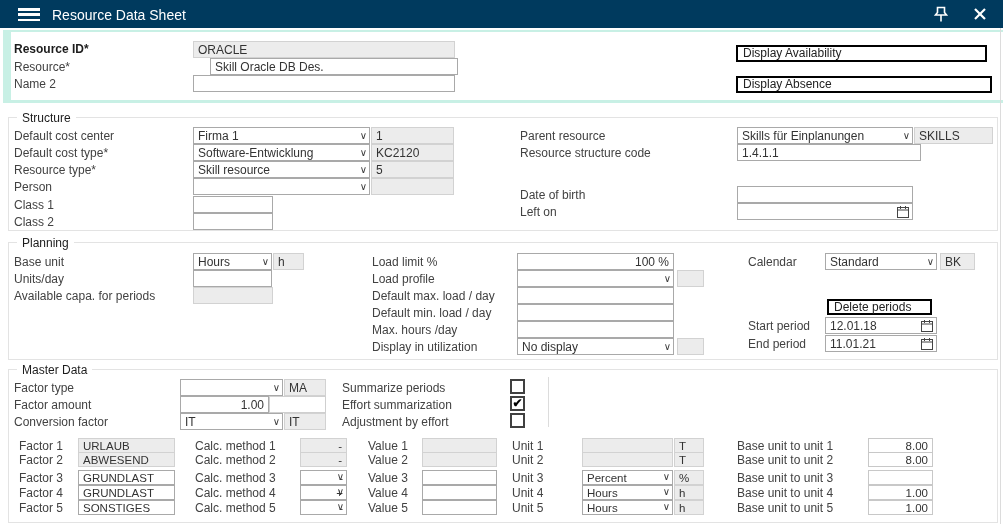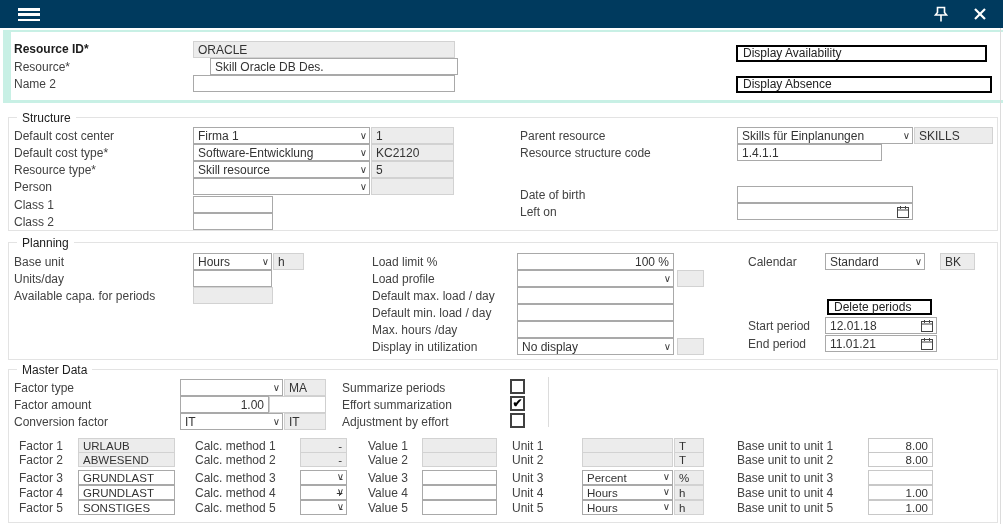--- a/index.html
+++ b/index.html
@@ -33,20 +33,21 @@
 </style>
 </head>
 <body>
 
 <div class="titlebar">
   <div class="burger">
       <span></span>
       <span></span>
       <span></span>
     </div>
+  <div class="title">Resource Data Sheet</div>
   <svg class="calbtn" style="left:933px;right:auto;top:6px;width:16px;height:17px" viewBox="0 0 16 17">
     <path d="M4.5 1.5 H11.5 V6.5 L13.5 9 H2.5 L4.5 6.5 Z" fill="none" stroke="#fff" stroke-width="1.6"></path>
     <line x1="8" y1="9" x2="8" y2="15.5" stroke="#fff" stroke-width="1.6"></line>
   </svg>
   <svg class="calbtn" style="left:973px;right:auto;top:7px;width:14px;height:14px" viewBox="0 0 14 14">
     <line x1="2" y1="2" x2="12" y2="12" stroke="#fff" stroke-width="2.2"></line>
     <line x1="12" y1="2" x2="2" y2="12" stroke="#fff" stroke-width="2.2"></line>
   </svg>
 </div>
 
@@ -77,21 +78,21 @@
 <div class="fld ro" style="left:371px;top:178px;width:83px"></div>
 <div class="lbl" style="left:14px;top:198px">Class 1</div>
 <div class="fld" style="left:193px;top:196px;width:80px"></div>
 <div class="lbl" style="left:14px;top:215px">Class 2</div>
 <div class="fld" style="left:193px;top:213px;width:80px"></div>
 
 <div class="lbl" style="left:520px;top:129px">Parent resource</div>
 <div class="fld sel" style="left:737px;top:127px;width:176px"><span>Skills für Einplanungen</span><span class="chev">∨</span></div>
 <div class="fld ro" style="left:914px;top:127px;width:79px">SKILLS</div>
 <div class="lbl" style="left:520px;top:146px">Resource structure code</div>
-<div class="fld" style="left:737px;top:144px;width:145px">1.4.1.1</div>
+<div class="fld" style="left:737px;top:144px;width:184px">1.4.1.1</div>
 <div class="lbl" style="left:520px;top:188px">Date of birth</div>
 <div class="fld" style="left:737px;top:186px;width:176px"></div>
 <div class="lbl" style="left:520px;top:205px">Left on</div>
 <div class="fld" style="left:737px;top:203px;width:176px"><span></span>
   <svg class="calbtn" viewBox="0 0 12 12">
       <rect x="0.5" y="1.5" width="11" height="10" fill="none" stroke="#444"></rect>
       <line x1="3.5" y1="0" x2="3.5" y2="3" stroke="#444"></line>
       <line x1="8.5" y1="0" x2="8.5" y2="3" stroke="#444"></line>
       <line x1="0.5" y1="4" x2="11.5" y2="4" stroke="#444"></line>
     </svg>
@@ -117,21 +118,21 @@
 <div class="fld" style="left:517px;top:287px;width:157px"></div>
 <div class="lbl" style="left:372px;top:306px">Default min. load / day</div>
 <div class="fld" style="left:517px;top:304px;width:157px"></div>
 <div class="lbl" style="left:372px;top:323px">Max. hours /day</div>
 <div class="fld" style="left:517px;top:321px;width:157px"></div>
 <div class="lbl" style="left:372px;top:340px">Display in utilization</div>
 <div class="fld sel" style="left:517px;top:338px;width:157px"><span>No display</span><span class="chev">∨</span></div>
 <div class="fld ro" style="left:677px;top:338px;width:27px"></div>
 
 <div class="lbl" style="left:748px;top:255px">Calendar</div>
-<div class="fld sel" style="left:825px;top:253px;width:100px"><span>Standard</span><span class="chev">∨</span></div>
+<div class="fld sel" style="left:825px;top:253px;width:112px"><span>Standard</span><span class="chev">∨</span></div>
 <div class="fld ro" style="left:940px;top:253px;width:35px">BK</div>
 <div class="btn" style="left:827px;top:299px;width:105px;height:16px">Delete periods</div>
 <div class="lbl" style="left:748px;top:319px">Start period</div>
 <div class="fld" style="left:825px;top:317px;width:112px"><span>12.01.18</span>
   <svg class="calbtn" viewBox="0 0 12 12">
       <rect x="0.5" y="1.5" width="11" height="10" fill="none" stroke="#444"></rect>
       <line x1="3.5" y1="0" x2="3.5" y2="3" stroke="#444"></line>
       <line x1="8.5" y1="0" x2="8.5" y2="3" stroke="#444"></line>
       <line x1="0.5" y1="4" x2="11.5" y2="4" stroke="#444"></line>
     </svg>

